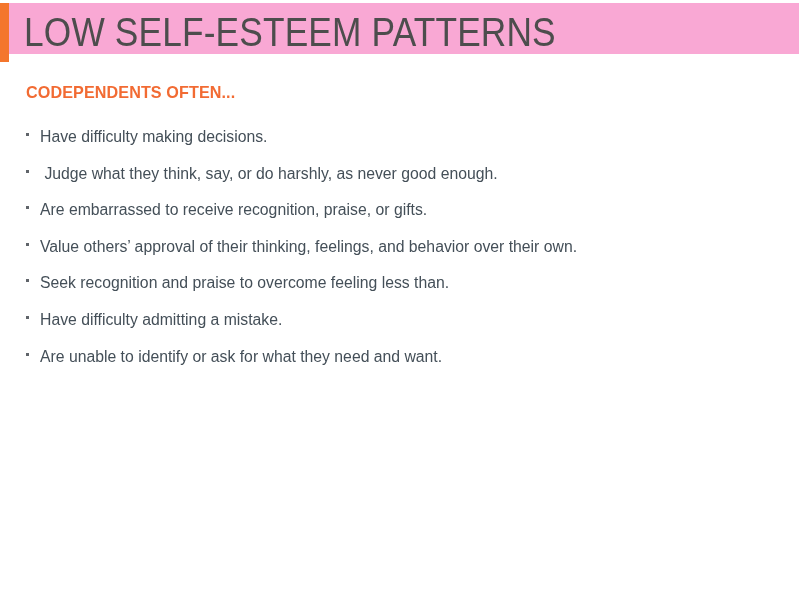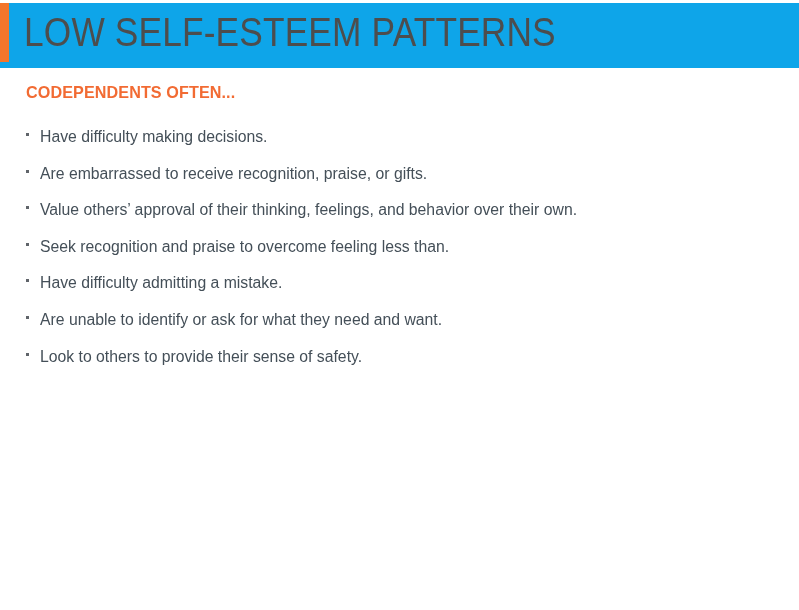--- a/index.html
+++ b/index.html
@@ -14,22 +14,22 @@
     overflow: hidden;
     position: relative;
   }
 
   
   .header {
     position: absolute;
     left: 0;
     top: 3px;
     width: 799px;
-    height: 65px;
-    background: #0ea5e9;
+    height: 51px;
+    background: #f9a8d4;
     box-sizing: border-box;
   }
   .header-accent {
     position: absolute;
     left: 0;
     top: 0;
     width: 9px;
     height: 59px;
     background: #f4762c;
   }
@@ -107,35 +107,35 @@
 
 <div class="subtitle">CODEPENDENTS OFTEN...</div>
 
 <ul class="bullet-list">
   <li class="bullet-item">
     <span class="bullet-marker"></span>
     <span class="bullet-text">Have difficulty making decisions.</span>
   </li>
   <li class="bullet-item">
     <span class="bullet-marker"></span>
+    <span class="bullet-text"> Judge what they think, say, or do harshly, as never good enough.</span>
+  </li>
+  <li class="bullet-item">
+    <span class="bullet-marker"></span>
     <span class="bullet-text">Are embarrassed to receive recognition, praise, or gifts.</span>
   </li>
   <li class="bullet-item">
     <span class="bullet-marker"></span>
     <span class="bullet-text">Value others’ approval of their thinking, feelings, and behavior over their own.</span>
   </li>
   <li class="bullet-item">
     <span class="bullet-marker"></span>
     <span class="bullet-text">Seek recognition and praise to overcome feeling less than.</span>
   </li>
   <li class="bullet-item">
     <span class="bullet-marker"></span>
     <span class="bullet-text">Have difficulty admitting a mistake.</span>
   </li>
   <li class="bullet-item">
     <span class="bullet-marker"></span>
     <span class="bullet-text">Are unable to identify or ask for what they need and want.</span>
   </li>
-  <li class="bullet-item">
-    <span class="bullet-marker"></span>
-    <span class="bullet-text">Look to others to provide their sense of safety.</span>
-  </li>
 </ul>
 
 </body></html>

